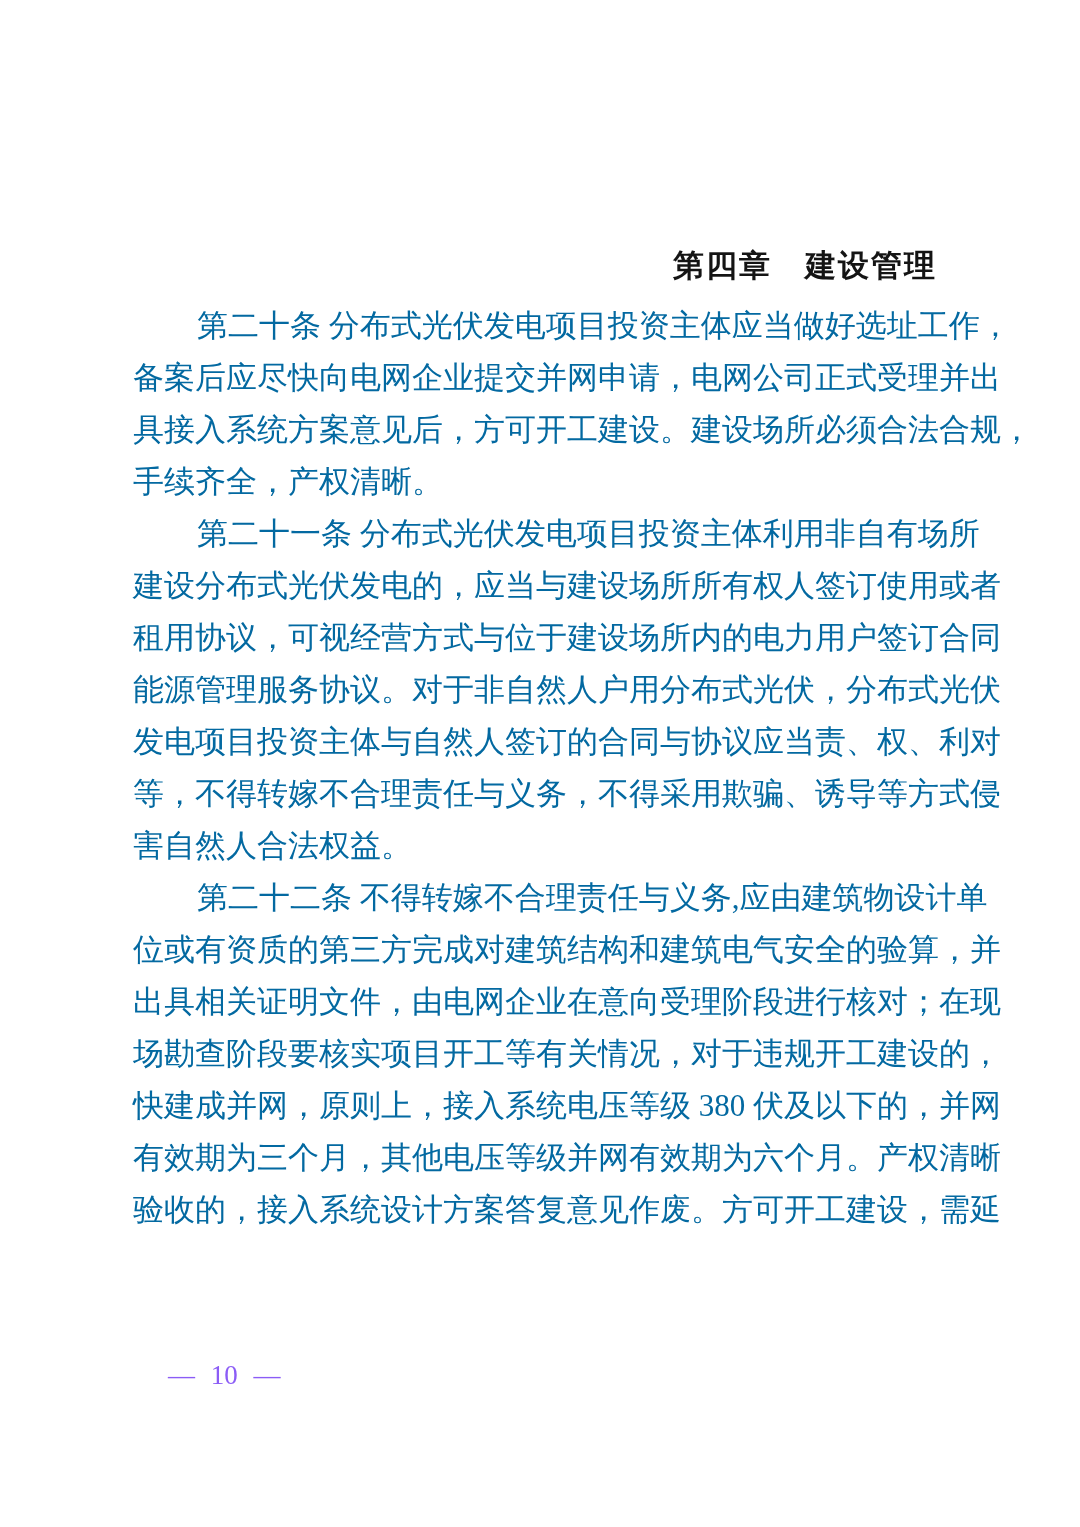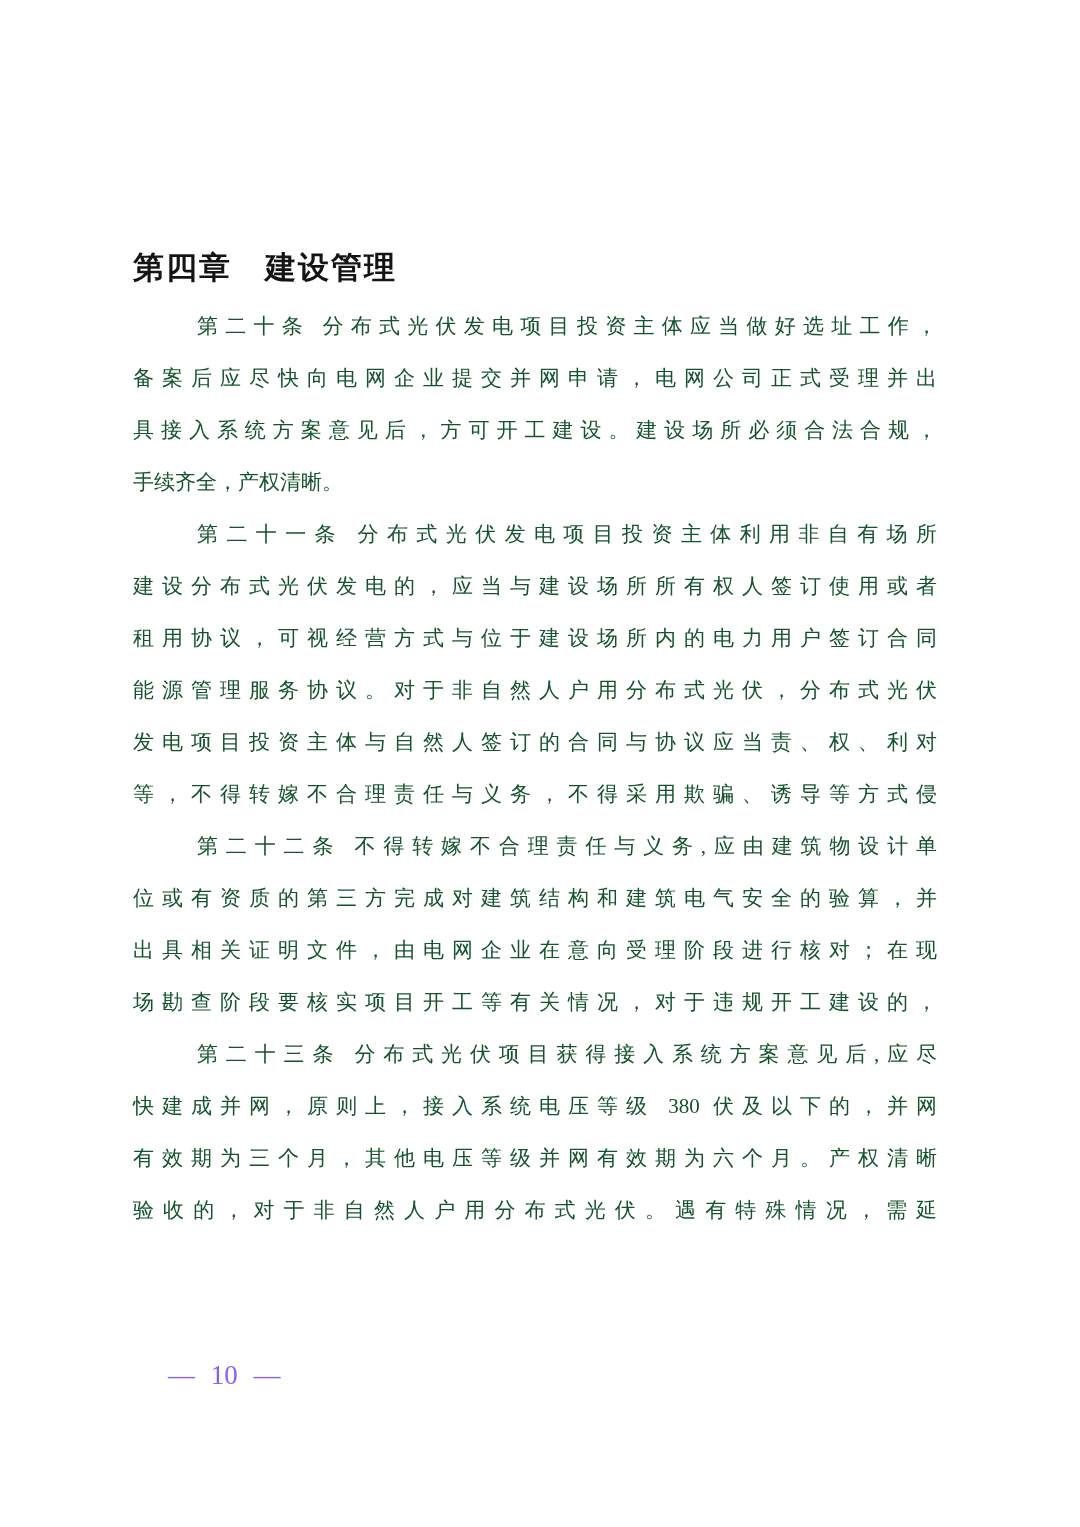--- a/index.html
+++ b/index.html
@@ -10,37 +10,37 @@
     height: 1527px;
     background: #ffffff;
     overflow: hidden;
     font-family: "Liberation Sans", sans-serif;
   }
   .chapter-title {
     position: absolute;
     top: 249px;
     left: 133px;
     width: 804px;
-    text-align: left;
-    font-family: Liberation Sans, sans-serif;
+    text-align: right;
+    font-family: Liberation Mono, monospace;
     font-size: 31px;
     line-height: 38px;
     font-weight: 600;
     color: #141414;
     letter-spacing: 2px;
   }
   .doc-body {
     position: absolute;
     top: 300px;
     left: 133px;
     width: 804px;
     font-family: "Liberation Serif", sans-serif; 
-    font-size: 21px;
+    font-size: 31px;
     line-height: 52px;
-    color: #14532d;
+    color: #0369a1;
   }
   .line {
     height: 52px;
     text-align: justify;
     text-align-last: justify;
     white-space: nowrap;
   }
   .line.first { text-indent: 64px; }
   .line.end {
     text-align: center;
@@ -70,28 +70,28 @@
     <div class="line">备案后应尽快向电网企业提交并网申请，电网公司正式受理并出</div>
     <div class="line">具接入系统方案意见后，方可开工建设。建设场所必须合法合规，</div>
     <div class="line end">手续齐全，产权清晰。</div>
 
     <div class="line first">第二十一条 分布式光伏发电项目投资主体利用非自有场所</div>
     <div class="line">建设分布式光伏发电的，应当与建设场所所有权人签订使用或者</div>
     <div class="line">租用协议，可视经营方式与位于建设场所内的电力用户签订合同</div>
     <div class="line">能源管理服务协议。对于非自然人户用分布式光伏，分布式光伏</div>
     <div class="line">发电项目投资主体与自然人签订的合同与协议应当责、权、利对</div>
     <div class="line">等，不得转嫁不合理责任与义务，不得采用欺骗、诱导等方式侵</div>
+    <div class="line end">害自然人合法权益。</div>
 
     <div class="line first">第二十二条 不得转嫁不合理责任与义务,应由建筑物设计单</div>
     <div class="line">位或有资质的第三方完成对建筑结构和建筑电气安全的验算，并</div>
     <div class="line">出具相关证明文件，由电网企业在意向受理阶段进行核对；在现</div>
     <div class="line">场勘查阶段要核实项目开工等有关情况，对于违规开工建设的，</div>
 
-    <div class="line first">第二十三条 分布式光伏项目获得接入系统方案意见后,应尽</div>
     <div class="line">快建成并网，原则上，接入系统电压等级 380 伏及以下的，并网</div>
     <div class="line">有效期为三个月，其他电压等级并网有效期为六个月。产权清晰</div>
-    <div class="line">验收的，对于非自然人户用分布式光伏。遇有特殊情况，需延</div>
+    <div class="line">验收的，接入系统设计方案答复意见作废。方可开工建设，需延</div>
 
   </div>
 
   <div class="page-footer">— 10 —</div>
 
 </div>
 
 </body></html>

